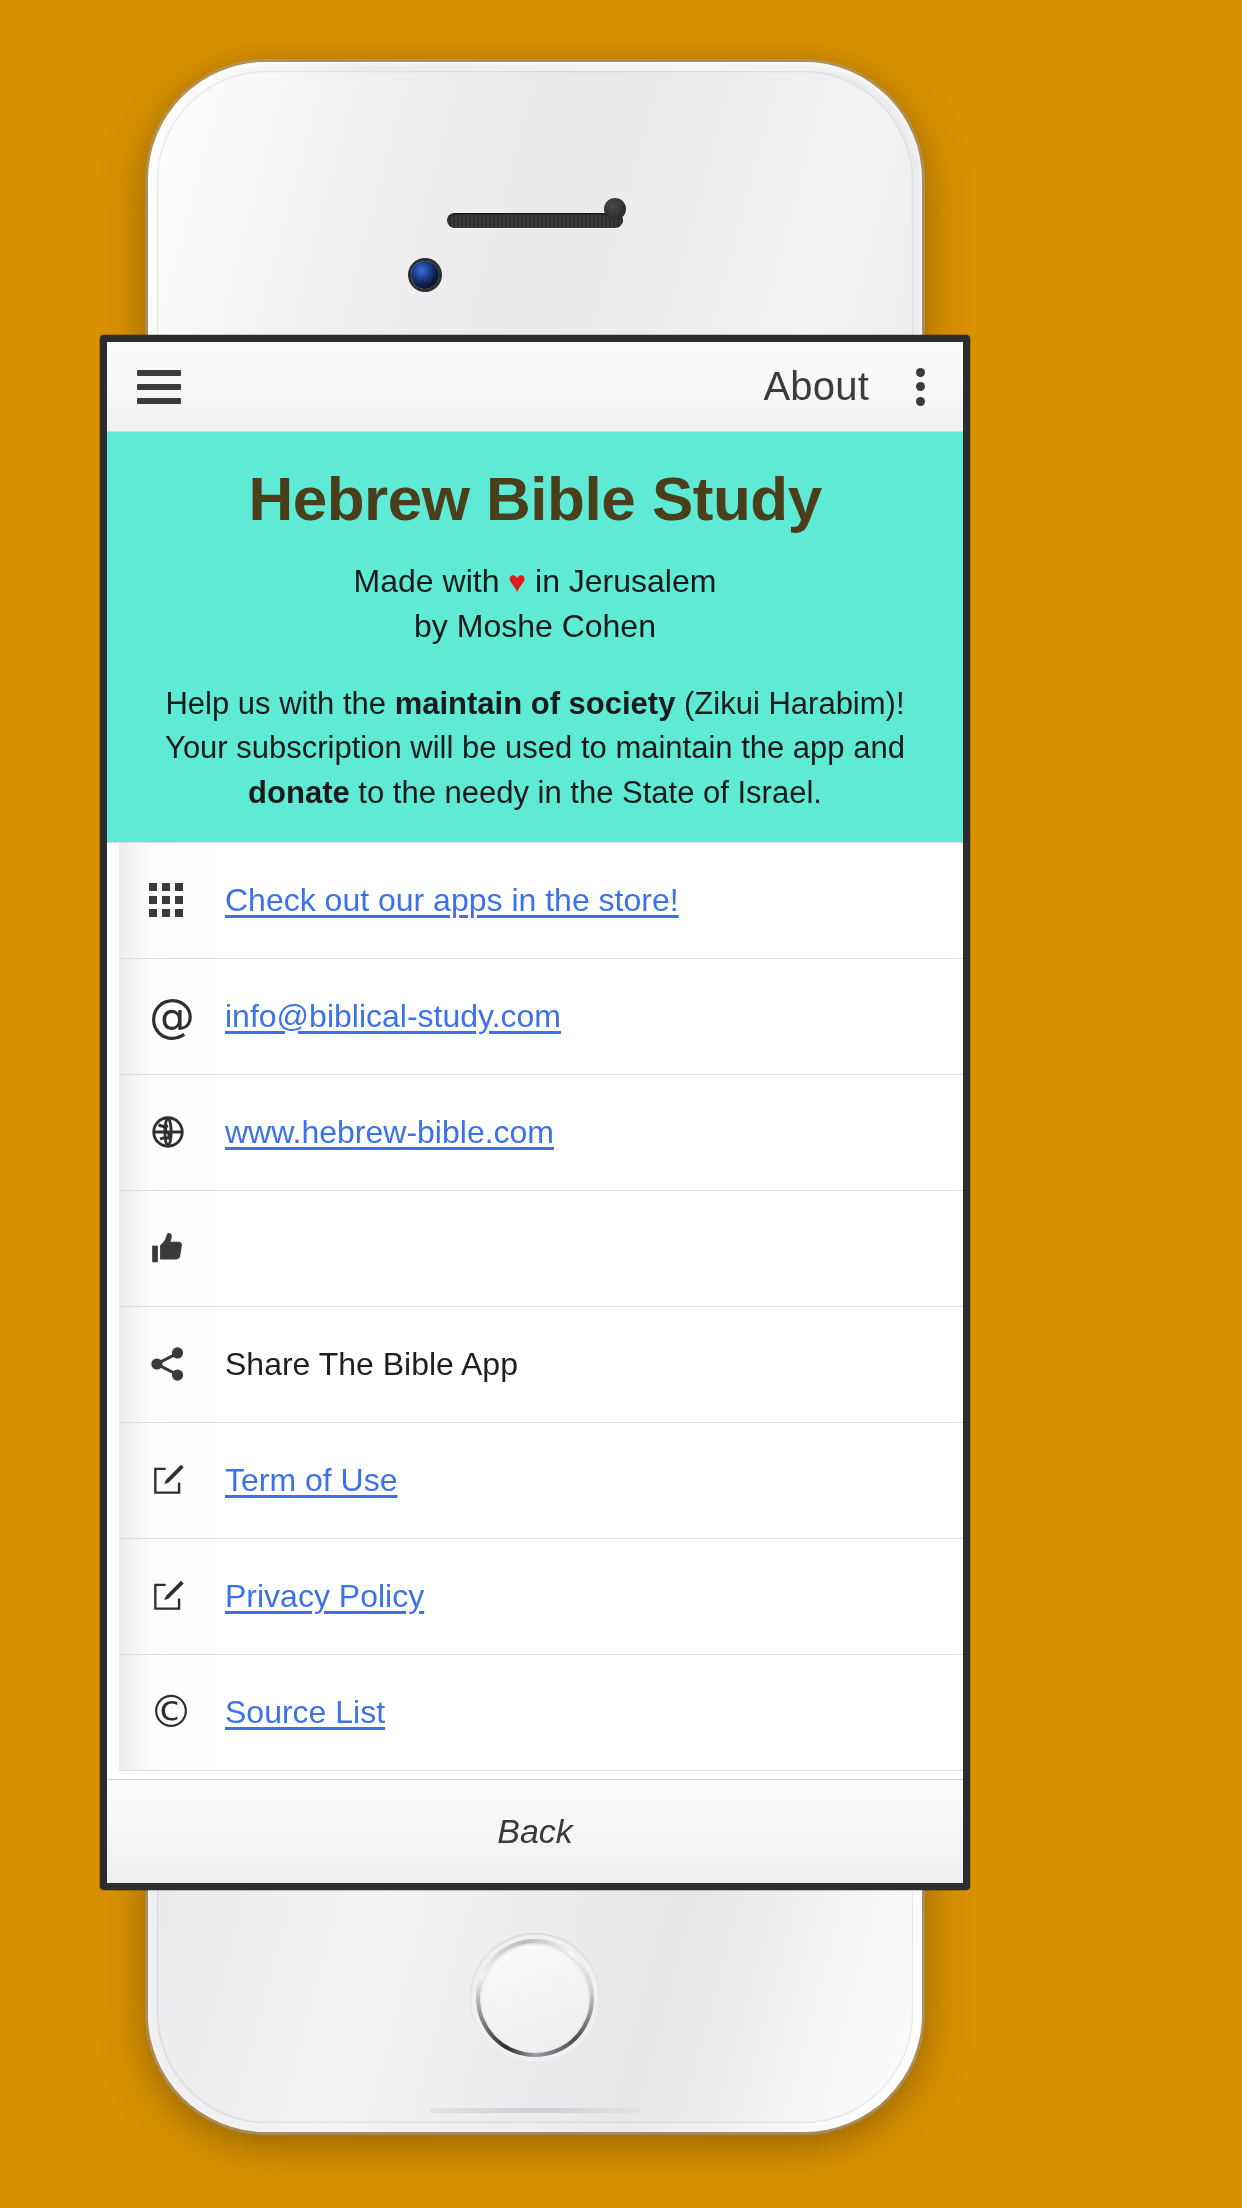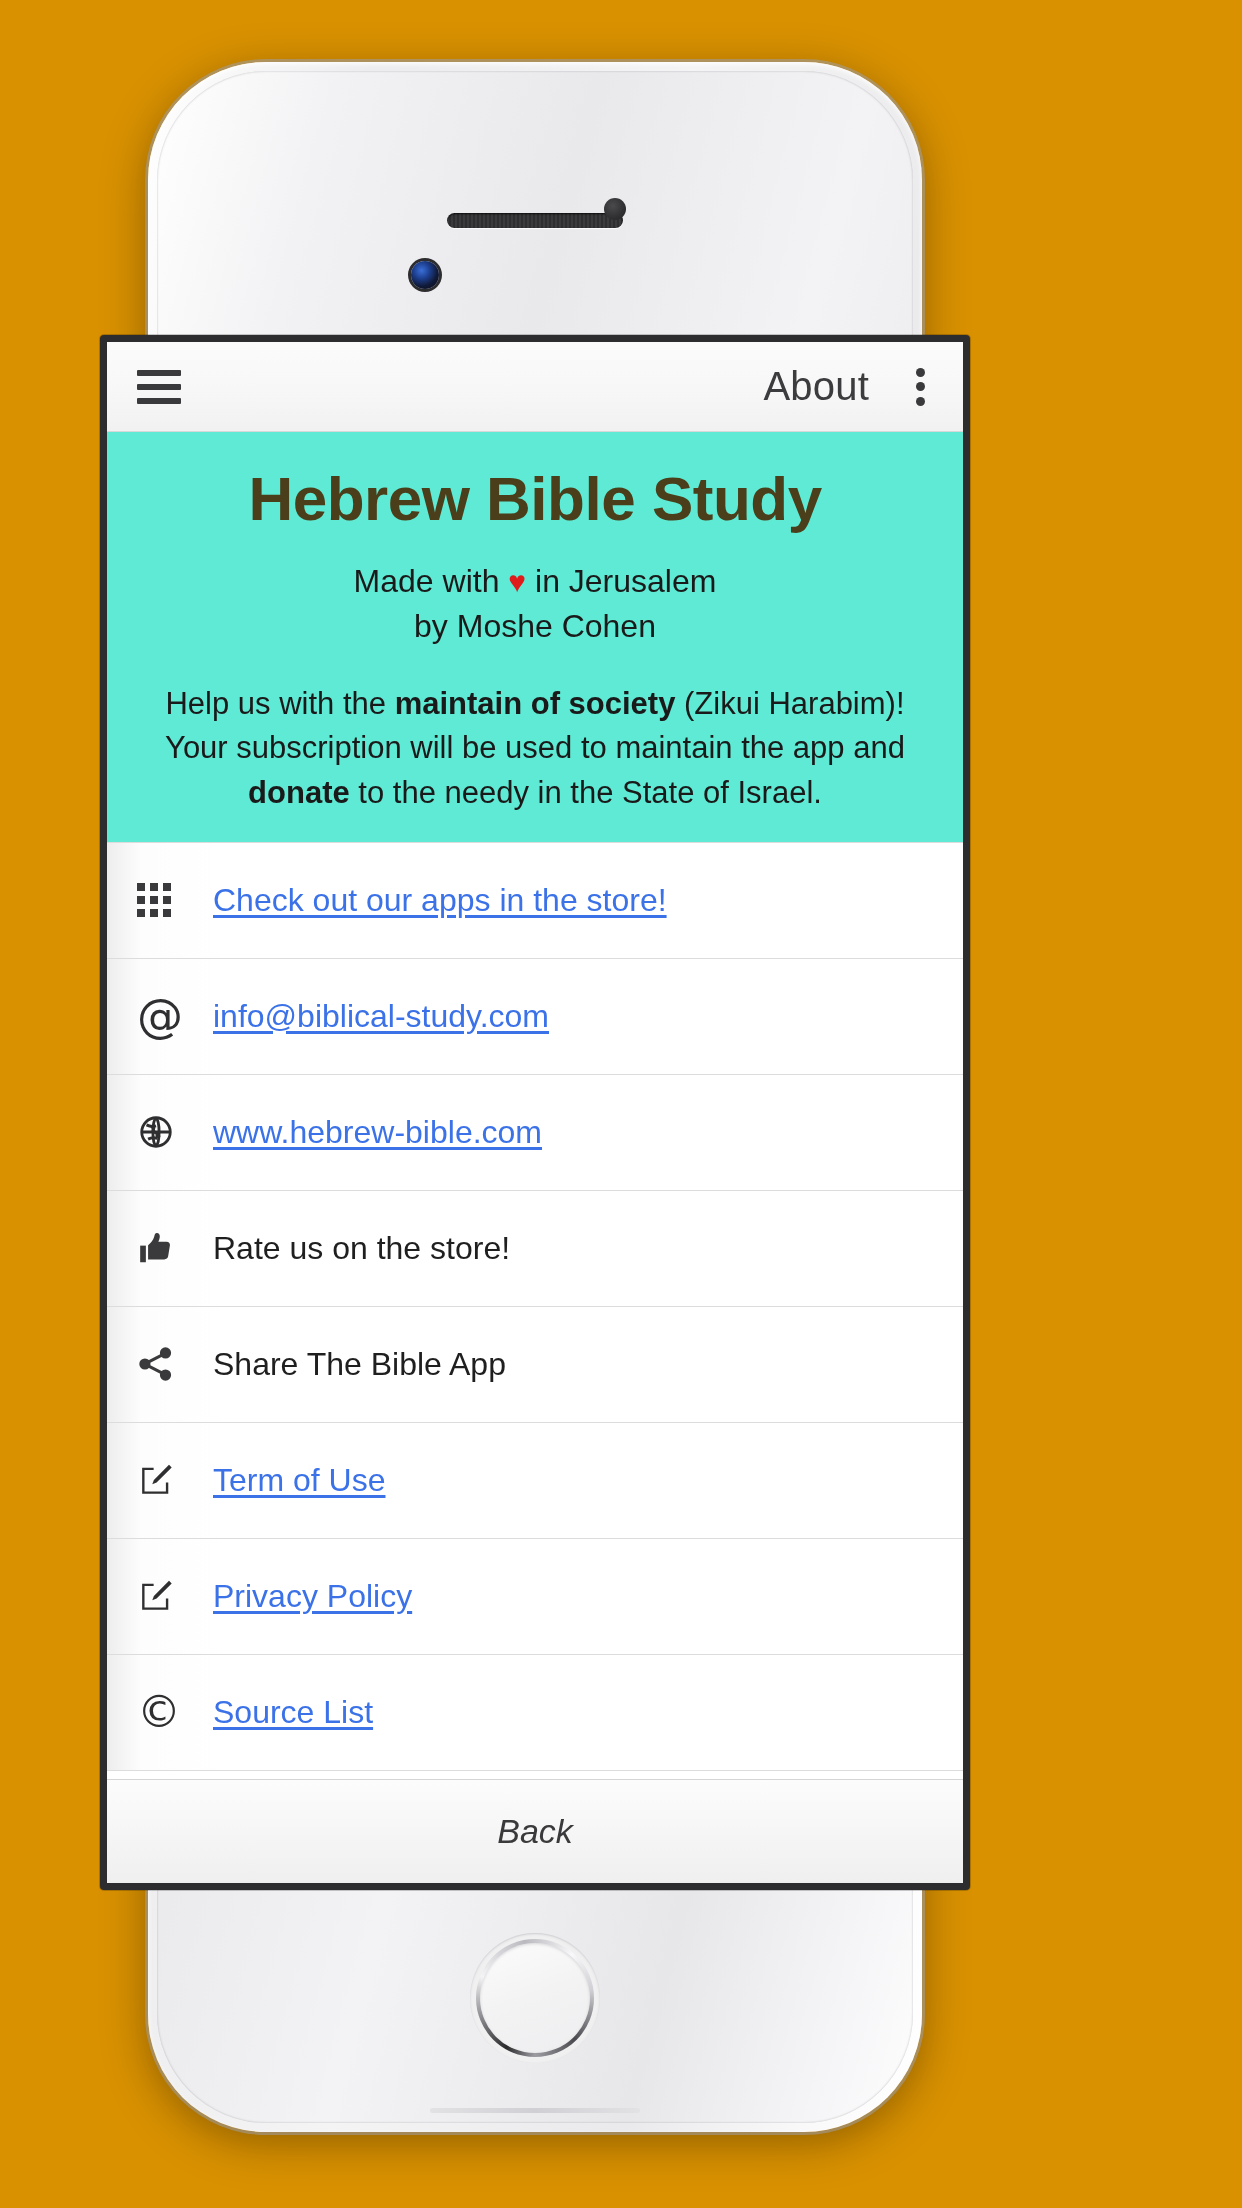--- a/index.html
+++ b/index.html
@@ -223,20 +223,21 @@
     color: #1a1a1a;
     line-height: 1.44;
   }
   .blurb b { font-weight: 700; }
 
   
   .list {
     flex: 1 1 auto;
     background: #fff;
     overflow: hidden;
+    padding-left: 12px;
   }
   .row {
     height: 116px;
     display: flex;
     align-items: center;
     padding: 0 30px;
     border-bottom: 1px solid #dcdcdc;
     background: linear-gradient(90deg,#ededed 0%,#fdfdfd 4%,#ffffff 14%,#ffffff 100%);
     cursor: pointer;
   }
@@ -374,21 +375,20 @@
           <div class="row-label link">www.hebrew-bible.com</div>
         </div>
 
         <div class="row">
           <div class="row-icon">
             <svg class="ic-svg" width="38" height="38" viewBox="0 0 24 24" fill="#3a3a3c">
               <path d="M2 10.5h3.6V21H2z"></path>
               <path d="M7 10.2c1.6-1.1 3.3-3.2 3.8-5.1.3-1.2.4-2.4 1.5-2.6 1.3-.2 2.1.8 2.1 2.2 0 1.1-.5 2.3-.9 3.3h5.2c1.3 0 2.3 1 2.1 2.3l-1.1 6.8c-.2 1.3-1.2 2.1-2.5 2.1H7z"></path>
             </svg>
           </div>
-          <div class="row-label">Rate us on the store!</div>
         </div>
 
         <div class="row">
           <div class="row-icon">
             <svg class="ic-svg" width="38" height="38" viewBox="0 0 24 24" fill="none" stroke="#3a3a3c" stroke-width="1.9">
               <circle cx="18" cy="5" r="2.6" fill="#3a3a3c"></circle>
               <circle cx="18" cy="19" r="2.6" fill="#3a3a3c"></circle>
               <circle cx="5" cy="12" r="2.6" fill="#3a3a3c"></circle>
               <path d="M7.4 10.7l8.3-4.3M7.4 13.3l8.3 4.3"></path>
             </svg>

